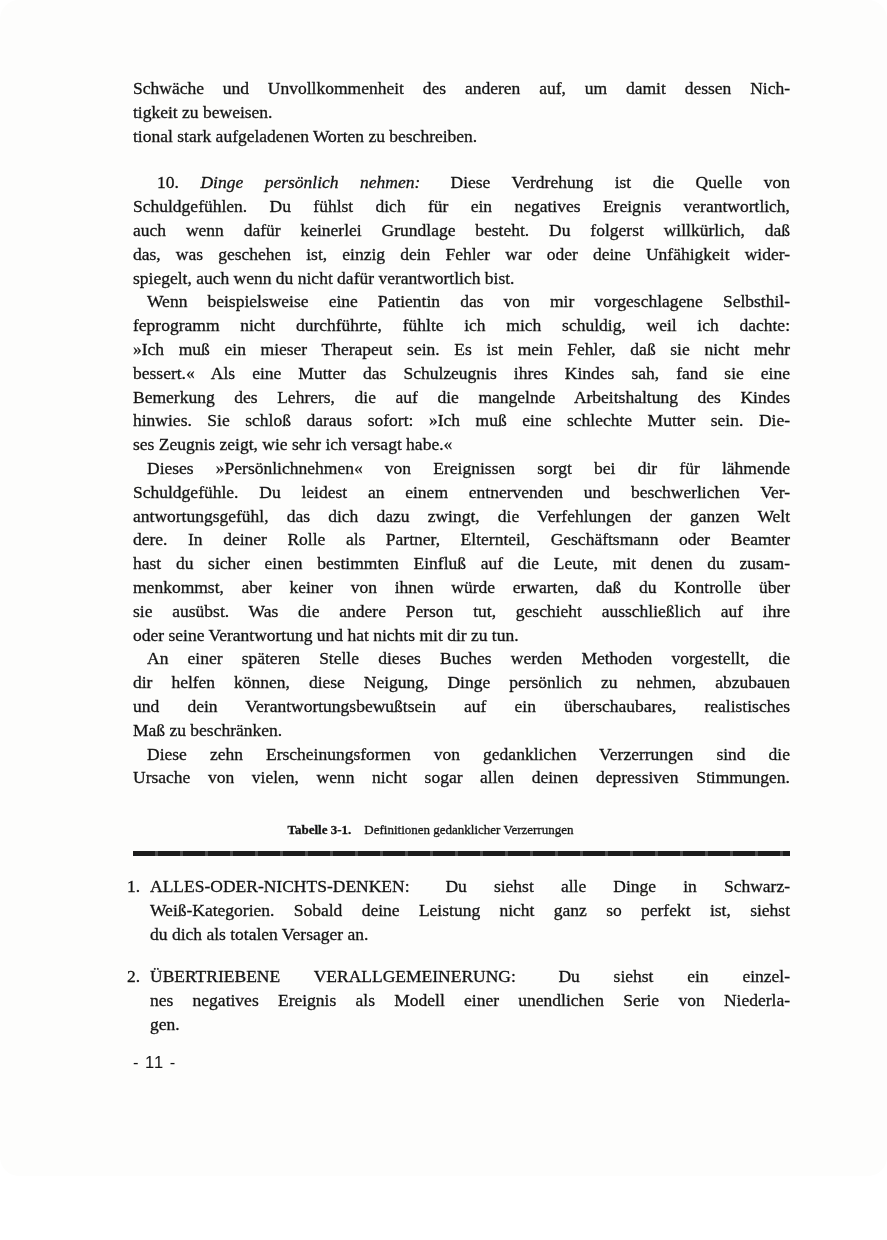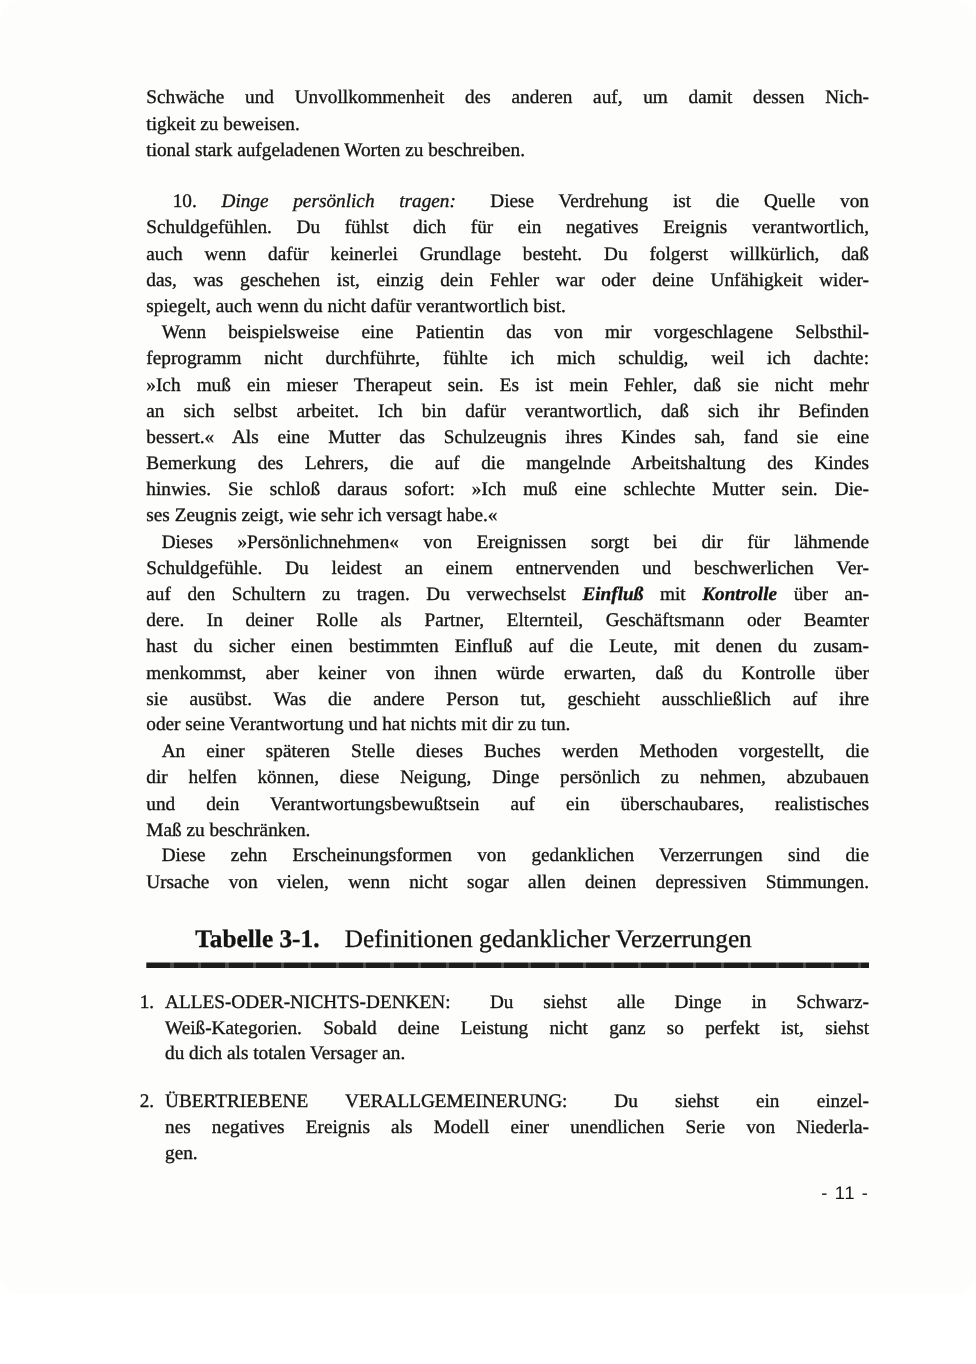--- a/index.html
+++ b/index.html
@@ -39,21 +39,21 @@
   }
   .line.ind{ text-indent:14px; }
   .line.ind-wide{ text-indent:24px; }
   .para.space-before{ margin-top:23px; }
   .seg-i{ font-style:italic; }
   .seg-b{ font-weight:bold; }
   .seg-bi{ font-weight:bold; font-style:italic; }
   .caption{
     margin-top:28px;
     padding-right:62px;
-    font-size:23px;
+    font-size:13px;
     line-height:23.8px;
     text-align:center;
     -webkit-text-stroke:0.3px var(--ink);
     white-space:pre-wrap;
   }
   .rule{
     margin-top:9px;
     height:5px;
     background:repeating-linear-gradient(90deg, var(--rule) 0px 22px, #4a4a4a 22px 25px);
   }
@@ -65,21 +65,21 @@
   .li-num{
     flex:none;
     width:23px;
     font-size:17.5px;
     line-height:23.8px;
     -webkit-text-stroke:0.3px var(--ink);
   }
   .li-body{ flex:1; min-width:0; }
   .pageno{
     margin-top:14px;
-    text-align:right;
+    text-align:left;
     font-family:"Liberation Sans", sans-serif;
     font-size:16.5px;
     line-height:22px;
     letter-spacing:1px;
     color:var(--ink);
   }
 </style>
 </head>
 <body>
 
@@ -87,40 +87,39 @@
   <div class="content">
     <div id="blocks-host">
         <div class="para">
           <div class="line"><span>Schwäche und Unvollkommenheit des anderen auf, um damit dessen Nich-</span></div>
           <div class="line last"><span>tigkeit zu beweisen.</span></div>
         </div>
         <div class="para">
           <div class="line last"><span>tional stark aufgeladenen Worten zu beschreiben.</span></div>
         </div>
         <div class="para space-before">
-          <div class="line ind-wide"><span>10. </span><span class="seg-i">Dinge persönlich tragen:</span><span>  Diese Verdrehung ist die Quelle von</span></div>
+          <div class="line ind-wide"><span>10. </span><span class="seg-i">Dinge persönlich nehmen:</span><span>  Diese Verdrehung ist die Quelle von</span></div>
           <div class="line"><span>Schuldgefühlen. Du fühlst dich für ein negatives Ereignis verantwortlich,</span></div>
           <div class="line"><span>auch wenn dafür keinerlei Grundlage besteht. Du folgerst willkürlich, daß</span></div>
           <div class="line"><span>das, was geschehen ist, einzig dein Fehler war oder deine Unfähigkeit wider-</span></div>
           <div class="line last"><span>spiegelt, auch wenn du nicht dafür verantwortlich bist.</span></div>
         </div>
         <div class="para">
           <div class="line ind"><span>Wenn beispielsweise eine Patientin das von mir vorgeschlagene Selbsthil-</span></div>
           <div class="line"><span>feprogramm nicht durchführte, fühlte ich mich schuldig, weil ich dachte:</span></div>
           <div class="line"><span>»Ich muß ein mieser Therapeut sein. Es ist mein Fehler, daß sie nicht mehr</span></div>
-          <div class="line"><span>an sich selbst arbeitet. Ich bin dafür verantwortlich, daß sich ihr Befinden</span></div>
           <div class="line"><span>bessert.« Als eine Mutter das Schulzeugnis ihres Kindes sah, fand sie eine</span></div>
           <div class="line"><span>Bemerkung des Lehrers, die auf die mangelnde Arbeitshaltung des Kindes</span></div>
           <div class="line"><span>hinwies. Sie schloß daraus sofort: »Ich muß eine schlechte Mutter sein. Die-</span></div>
           <div class="line last"><span>ses Zeugnis zeigt, wie sehr ich versagt habe.«</span></div>
         </div>
         <div class="para">
           <div class="line ind"><span>Dieses »Persönlichnehmen« von Ereignissen sorgt bei dir für lähmende</span></div>
           <div class="line"><span>Schuldgefühle. Du leidest an einem entnervenden und beschwerlichen Ver-</span></div>
-          <div class="line"><span>auf den Schultern zu tragen. Du verwechselst </span><span class="seg-bi">Einfluß</span><span> mit </span><span class="seg-bi">Kontrolle</span><span> über an-</span></div>
+          <div class="line"><span>antwortungsgefühl, das dich dazu zwingt, die Verfehlungen der ganzen Welt</span></div>
           <div class="line"><span>dere. In deiner Rolle als Partner, Elternteil, Geschäftsmann oder Beamter</span></div>
           <div class="line"><span>hast du sicher einen bestimmten Einfluß auf die Leute, mit denen du zusam-</span></div>
           <div class="line"><span>menkommst, aber keiner von ihnen würde erwarten, daß du Kontrolle über</span></div>
           <div class="line"><span>sie ausübst. Was die andere Person tut, geschieht ausschließlich auf ihre</span></div>
           <div class="line last"><span>oder seine Verantwortung und hat nichts mit dir zu tun.</span></div>
         </div>
         <div class="para">
           <div class="line ind"><span>An einer späteren Stelle dieses Buches werden Methoden vorgestellt, die</span></div>
           <div class="line"><span>dir helfen können, diese Neigung, Dinge persönlich zu nehmen, abzubauen</span></div>
           <div class="line"><span>und dein Verantwortungsbewußtsein auf ein überschaubares, realistisches</span></div>

